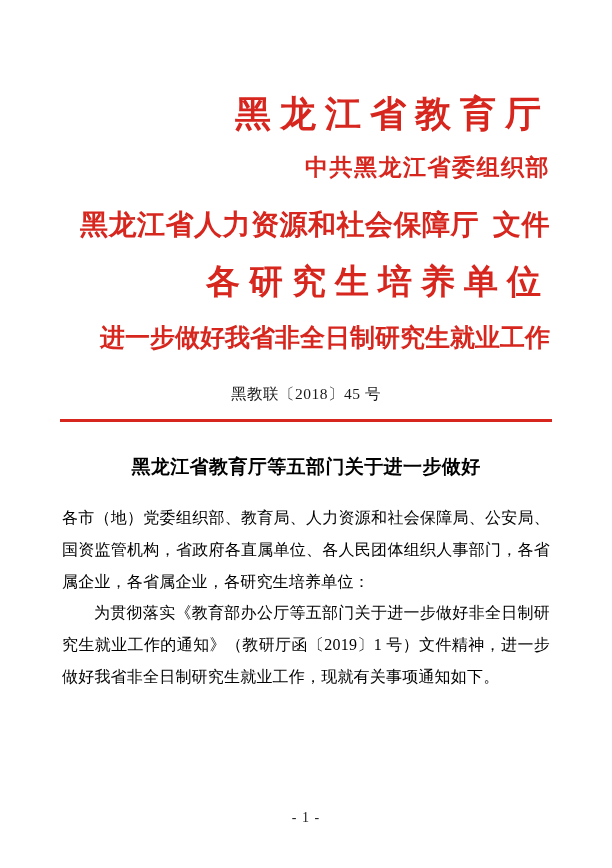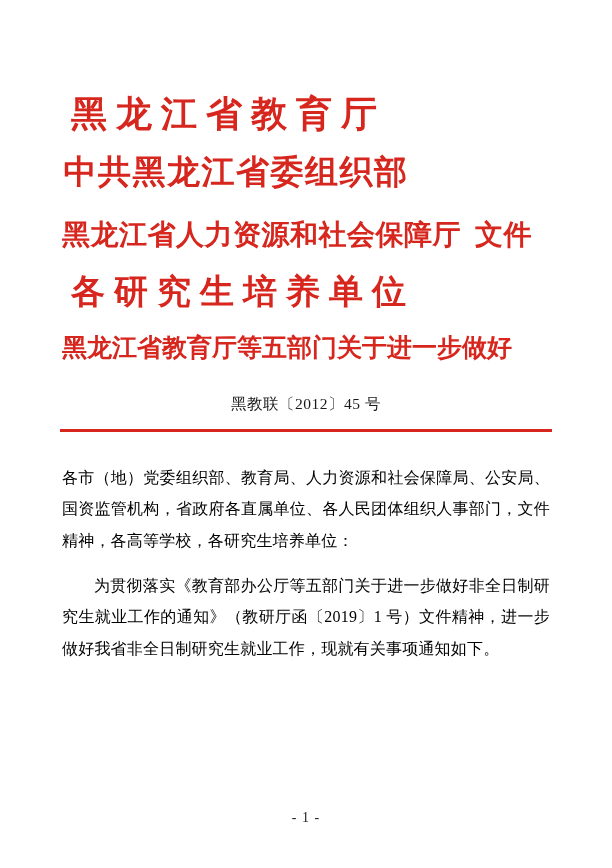--- a/index.html
+++ b/index.html
@@ -19,37 +19,37 @@
     width: 612px;
     height: 868px;
     box-sizing: border-box;
     padding: 0 62px;
     position: relative;
   }
 
   
   .masthead {
     padding-top: 96px;
-    text-align: left;
+    text-align: right;
   }
   .mast-line {
     color: #d6261e;
     font-weight: bold;
     font-family: "Liberation Serif", "DejaVu Serif", serif;
     line-height: 1.0;
     white-space: nowrap;
   }
   .mast-line.l1 {
     font-size: 36px;
     letter-spacing: 9px;
     padding-left: 9px;
     margin-bottom: 24px;
   }
   .mast-line.l2 {
-    font-size: 33px;
+    font-size: 23px;
     letter-spacing: 1.5px;
     padding-left: 1.5px;
     margin-bottom: 12px;
   }
   .mast-line.l3 {
     font-size: 28px;
     letter-spacing: 0.5px;
     margin-bottom: 26px;
     margin-top: 32px;
   }
@@ -108,21 +108,20 @@
     line-height: 1.98;
     text-align: justify;
     text-justify: inter-ideograph;
     letter-spacing: 0.2px;
   }
   .body-text p {
     margin: 0;
   }
   .body-text p.indent {
     text-indent: 2em;
-    margin-top: 13px;
   }
 
   
   .page-footer {
     position: absolute;
     left: 0;
     right: 0;
     bottom: 42px;
     text-align: center;
     font-size: 14px;
@@ -135,30 +134,31 @@
 
 <div class="page">
 
   <div class="masthead">
     <div class="mast-line l1">黑龙江省教育厅</div>
     <div class="mast-line l2">中共黑龙江省委组织部</div>
     <div class="mast-line l3">
       <span>黑龙江省人力资源和社会保障厅</span><span class="gap"></span><span>文件</span>
     </div>
     <div class="mast-line l4">各研究生培养单位</div>
-    <div class="mast-line l5">黑龙江省教育厅等五部门关于进一步做好</div>
+    <div class="mast-line l5">进一步做好我省非全日制研究生就业工作</div>
   </div>
 
-  <div class="doc-number">黑教联〔2012〕45 号</div>
+  <div class="doc-number">黑教联〔2018〕45 号</div>
 
   <div class="red-rule"></div>
 
   <div class="doc-title">
+    <span class="tline">黑龙江省教育厅等五部门关于进一步做好</span>
   </div>
 
   <div class="body-text">
-    <p>各市（地）党委组织部、教育局、人力资源和社会保障局、公安局、国资监管机构，省政府各直属单位、各人民团体组织人事部门，文件精神，各高等学校，各研究生培养单位：</p>
+    <p>各市（地）党委组织部、教育局、人力资源和社会保障局、公安局、国资监管机构，省政府各直属单位、各人民团体组织人事部门，各省属企业，各省属企业，各研究生培养单位：</p>
     <p class="indent">为贯彻落实《教育部办公厅等五部门关于进一步做好非全日制研究生就业工作的通知》（教研厅函〔2019〕1 号）文件精神，进一步做好我省非全日制研究生就业工作，现就有关事项通知如下。</p>
   </div>
 
   <div class="page-footer">- 1 -</div>
 
 </div>
 
 </body></html>

